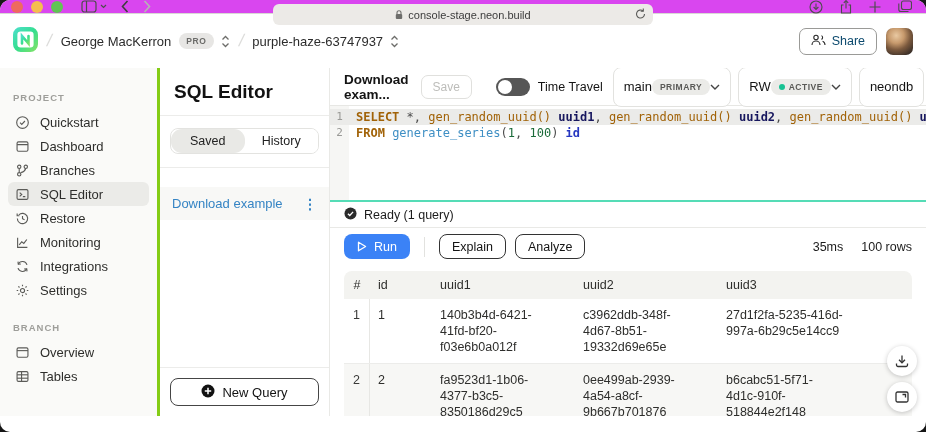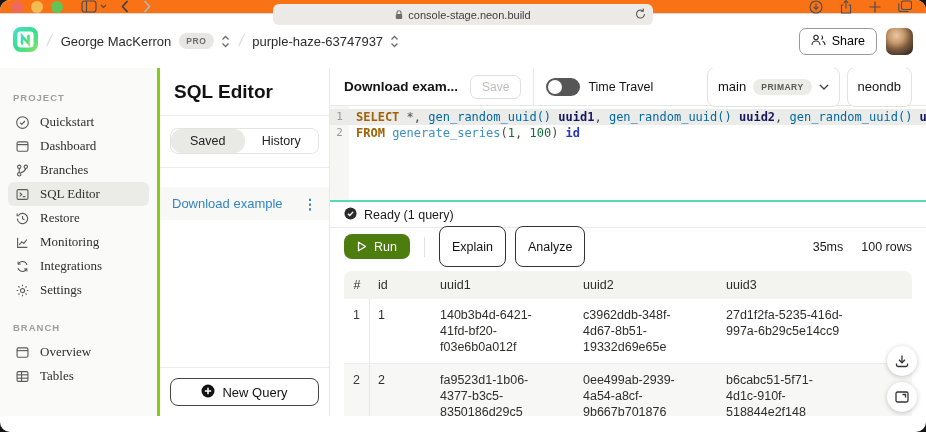--- a/index.html
+++ b/index.html
@@ -2,21 +2,21 @@
 <html><head>
 <meta charset="utf-8">
 <style>
   * { box-sizing: border-box; margin: 0; padding: 0; }
   html,body { background:#1b1b1b; }
   body { font-family:"Liberation Sans", sans-serif; -webkit-font-smoothing:antialiased; }
   .window { width:926px; height:432px; background:#fff; border-radius:10px; overflow:hidden;
             position:relative; box-shadow:0 10px 30px rgba(0,0,0,.5); }
 
   
-  .chrome { height:14px; background:#f97316; border-bottom:1px solid #d9d8d5;
+  .chrome { height:14px; background:#d946ef; border-bottom:1px solid #d9d8d5;
             display:flex; align-items:center; position:relative; }
   .lights { display:flex; gap:8px; margin-left:11px; }
   .light { width:12px; height:12px; border-radius:50%; }
   .light.r { background:#ee6a5f; } .light.y { background:#f5bd4f; } .light.g { background:#61c454; }
   .chrome-icons-left { display:flex; align-items:center; gap:14px; margin-left:18px; color:#4d4d4d; }
   .chrome svg { display:block; }
   .urlbar { position:absolute; left:50%; top:4px; transform:translateX(-50%);
             width:380px; height:21px; background:#eceae7; border-radius:6px;
             display:flex; align-items:center; justify-content:center; gap:5px;
             font-size:11px; color:#3c3c3c; }
@@ -25,33 +25,33 @@
 
   
   .apphead { height:54px; display:flex; align-items:center; padding:0 13px; background:#fff; }
   .crumb-sep { color:#dcdcda; font-size:17px; margin:0 9px; font-weight:300; transform:skewX(-12deg); }
   .crumb-label { font-size:13px; color:#2c2c2c; }
   .badge-pro { background:#e7e6e4; color:#6b6b69; font-size:8.5px; font-weight:bold; letter-spacing:.6px;
                padding:3px 7px; border-radius:9px; margin-left:8px; }
   .updown { margin-left:7px; display:flex; }
   .apphead-right { margin-left:auto; display:flex; align-items:center; gap:9px; }
   .share-btn { display:flex; align-items:center; gap:6px; border:1px solid #9a9a97; border-radius:7px;
-               background:#fff; height:27px; padding:0 11px; font-size:12.5px; color:#000000; cursor:pointer; }
+               background:#fff; height:27px; padding:0 11px; font-size:12.5px; color:#0c4a6e; cursor:pointer; }
   .avatar { width:27px; height:27px; border-radius:7px;
             background: radial-gradient(circle at 38% 28%, #e9c9a2 0%, #c79a6d 30%, #7c5a3e 55%, #3c3028 85%, #23201c 100%); }
 
   
   .main { display:flex; height:348px; overflow:hidden; }
 
   
   .sidebar { width:160px; min-width:160px; background:#fafaf8; border-right:3px solid #84cc16;
              padding-top:14px; overflow:hidden; }
   .side-label { font-size:9.5px; color:#9e9e9a; letter-spacing:1px; margin:10px 0 7px 13px; font-weight:bold; }
   .side-item { display:flex; align-items:center; gap:10px; margin:0 8px; padding:4px 6px;
-               border-radius:6px; font-size:13px; color:#2e2e2c; cursor:pointer;font-family:Liberation Serif, serif; }
+               border-radius:6px; font-size:13px; color:#2e2e2c; cursor:pointer; }
   .side-item .ic { width:16px; height:16px; display:flex; align-items:center; justify-content:center; color:#5b5b58; }
   .side-item.active { background:#ebebe8; }
 
   
   .panel { width:170px; min-width:170px; background:#fff; border-right:1px solid #e9e9e6;
            display:flex; flex-direction:column; }
   .panel-title { font-size:19px; font-weight:bold; color:#121212; padding:13px 14px 12px; }
   .hline { border-top:1px solid #ececea; }
   .segmented { display:flex; margin:12px 10px 13px; border:1px solid #e3e3e0; border-radius:8px;
                overflow:hidden; height:26px; }
@@ -73,52 +73,52 @@
   .ebar { height:38px; border-bottom:1px solid #e7e7e4; display:flex; align-items:center; padding:0 14px; }
   .ebar-title { font-size:13.5px; font-weight:bold; color:#141414; }
   .save-btn { margin-left:12px; border:1px solid #e0e0dd; background:#fff; color:#bdbdba;
               font-size:12px; border-radius:7px; padding:4px 11px; font-family:inherit; }
   .vline { width:1px; align-self:stretch; background:#e7e7e4; margin:0 12px; }
   .toggle { width:34px; height:18px; border-radius:10px; background:#565656; position:relative;
             cursor:pointer; flex:none; }
   .toggle .knob { position:absolute; left:2px; top:2px; width:14px; height:14px; border-radius:50%; background:#fff; }
   .tt-label { font-size:12.5px; color:#141414; margin:0 10px 0 8px; white-space:nowrap; }
   .selects { display:flex; align-items:center; gap:7px; margin-left:auto; }
-  .sel-pill { display:flex; align-items:center; gap:7px; border:1px solid #e2e2df; border-radius:8px;
+  .sel-pill { display:flex; align-items:center; border:1px solid #e2e2df; border-radius:8px;
               height:40px; padding:0 10px; font-size:13px; color:#141414; background:#fff; cursor:pointer;
               white-space:nowrap; }
   .mini-badge { background:#ebebe8; color:#59595б; color:#595956; font-size:8.5px; font-weight:bold;
                 letter-spacing:.5px; padding:3px 8px; border-radius:9px; display:flex; align-items:center; gap:4px; }
   .dot-green { width:6px; height:6px; border-radius:50%; background:#17c293; }
 
   
   .code { height:96px; position:relative; border-bottom:2px solid #55dcb6;
           font-family:"DejaVu Sans Mono", monospace; font-size:12px; padding-top:3px; overflow:hidden; }
   .code::before { content:""; position:absolute; left:0; top:0; bottom:0; width:19px; background:#f6f6f4; }
   .cl { display:flex; position:relative; line-height:16px; }
   .cl.hl { background:#ebebe9; }
   .ln { width:19px; min-width:19px; text-align:center; color:#9a9a97; font-size:11px; z-index:1; }
   .ct { padding-left:7px; white-space:pre; }
   .tk-kw { color:#a16207; font-weight:bold; }
   .tk-pl { color:#4c4c4c; }
-  .tk-fn { color:#0369a1;margin-top:12px; }
+  .tk-fn { color:#a16207;margin-top:12px; }
   .tk-al { color:#17175e; font-weight:bold; }
   .tk-bi { color:#3f8fc4; }
   .tk-nm { color:#1b6b3a; }
   .tk-id { color:#2737c0; font-weight:bold; }
 
   
   .status-row { height:26px; border-bottom:1px solid #e9e9e6; display:flex; align-items:center;
                 gap:7px; padding:0 14px; font-size:12.5px; color:#1c1c1c; }
   .action-row { height:37px; display:flex; align-items:center; padding:0 14px; gap:9px; }
-  .run-btn { background:#4d7c0f; color:#fff; border:none; border-radius:8px; height:25px;
+  .run-btn { background:#3b82f6; color:#fff; border:none; border-radius:8px; height:25px;
              display:flex; align-items:center; gap:7px; padding:0 13px; font-size:12.5px;
              font-family:inherit; cursor:pointer; }
   .act-divider { width:1px; height:20px; background:#e2e2df; margin:0 5px; }
-  .ghost-btn { border:1px solid #333; background:#fff; border-radius:8px; height:41px;
+  .ghost-btn { border:1px solid #333; background:#fff; border-radius:8px; height:25px;
                padding:0 12px; font-size:12.5px; color:#141414; font-family:inherit; cursor:pointer; }
   .metrics { margin-left:auto; display:flex; gap:18px; font-size:12.5px; color:#1c1c1c; }
 
   
   .results { padding:6px 14px 0; overflow:hidden; flex:1; }
   .tgrid { display:grid; grid-template-columns:26px 62px 143px 143px 1fr; }
   .thead { background:#f3f3f0; border-radius:8px 8px 0 0; }
   .th { font-size:12.5px; color:#2e2e2c; padding:7px 8px; }
   .th.c0, .td.c0 { text-align:center; padding-left:0; padding-right:0; }
   .trow { border-bottom:1px solid #ececea; }
@@ -406,20 +406,30 @@
         <span class="tt-label">Time Travel</span>
         <div class="selects">
           <div class="sel-pill">
             <span>main</span>
             <span class="mini-badge">PRIMARY</span>
             <svg width="10" height="6" viewBox="0 0 10 6" fill="none" stroke="#444" stroke-width="1.4">
                 <polyline points="1,1 5,5 9,1"></polyline>
               </svg>
           </div>
           <div class="sel-pill">
+            <span>RW</span>
+            <span class="mini-badge">
+              <span class="dot-green"></span>
+              <span>ACTIVE</span>
+            </span>
+            <svg width="10" height="6" viewBox="0 0 10 6" fill="none" stroke="#444" stroke-width="1.4">
+                <polyline points="1,1 5,5 9,1"></polyline>
+              </svg>
+          </div>
+          <div class="sel-pill">
             <span>neondb</span>
 
           </div>
         </div>
       </div>
 
       <div class="code">
         <div class="cl hl">
           <span class="ln">1</span>
           <span class="ct"><span class="tk-kw">SELECT</span><span class="tk-pl"> *, </span><span class="tk-fn">gen_random_uuid()</span><span class="tk-al"> uuid1</span><span class="tk-pl">, </span><span class="tk-fn">gen_random_uuid()</span><span class="tk-al"> uuid2</span><span class="tk-pl">, </span><span class="tk-fn">gen_random_uuid()</span><span class="tk-al"> uuid3</span></span>

